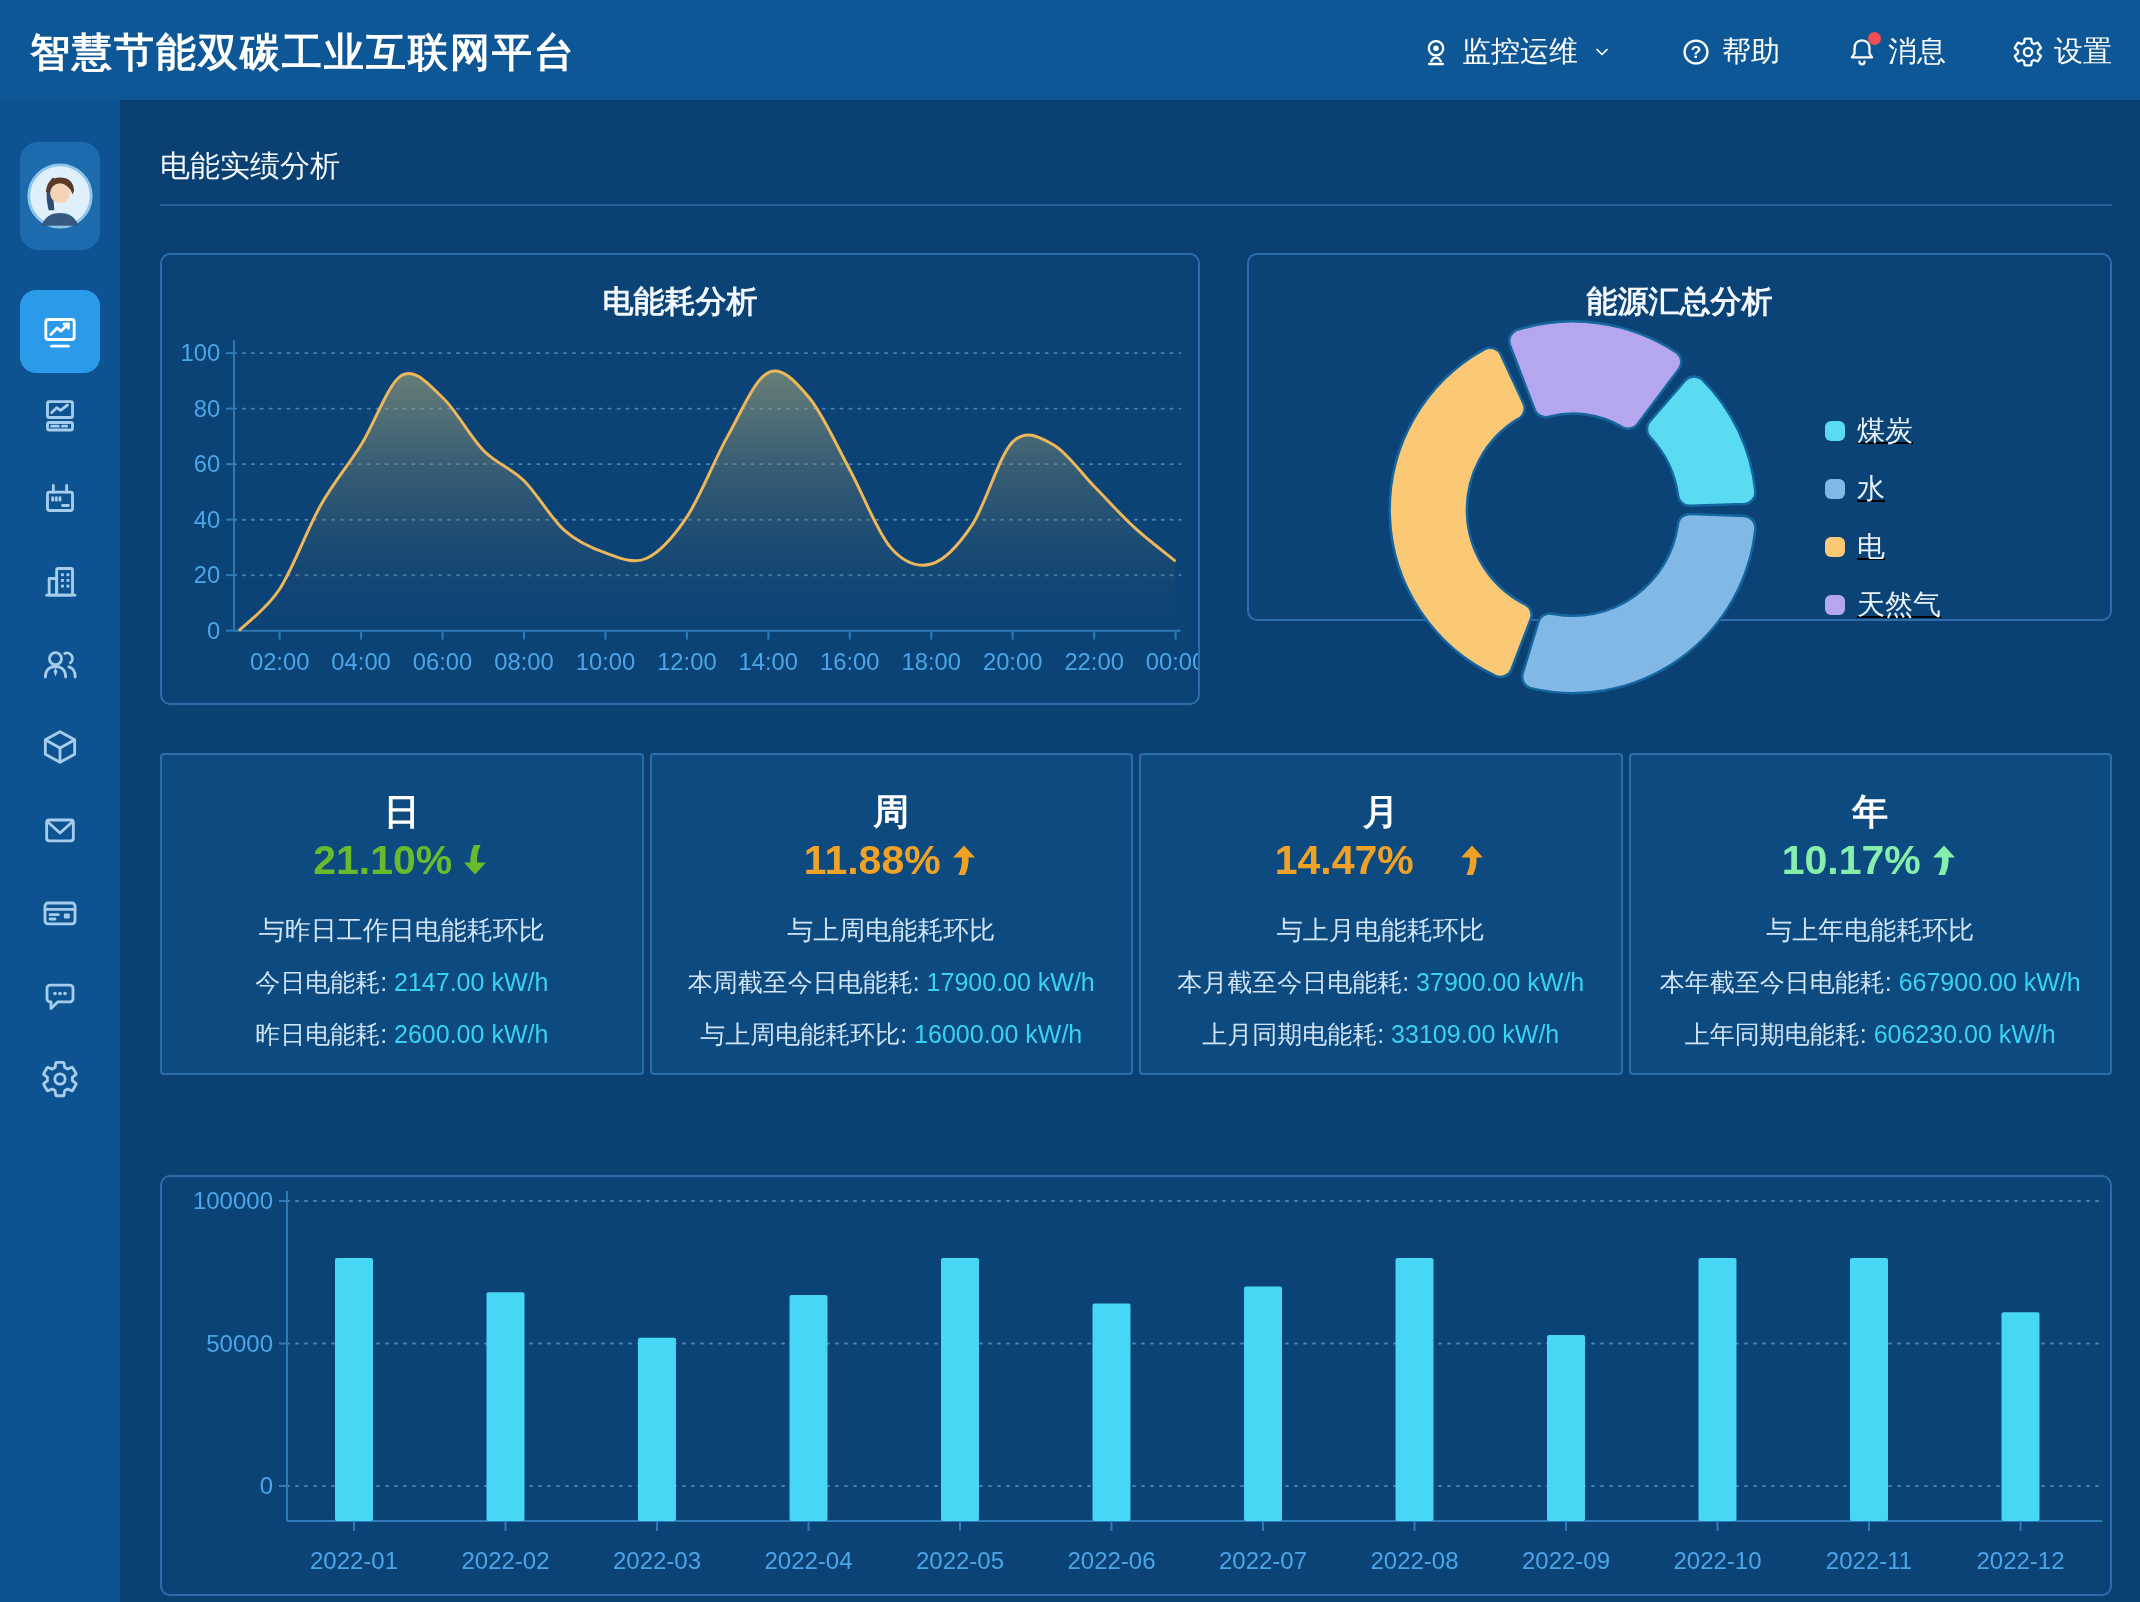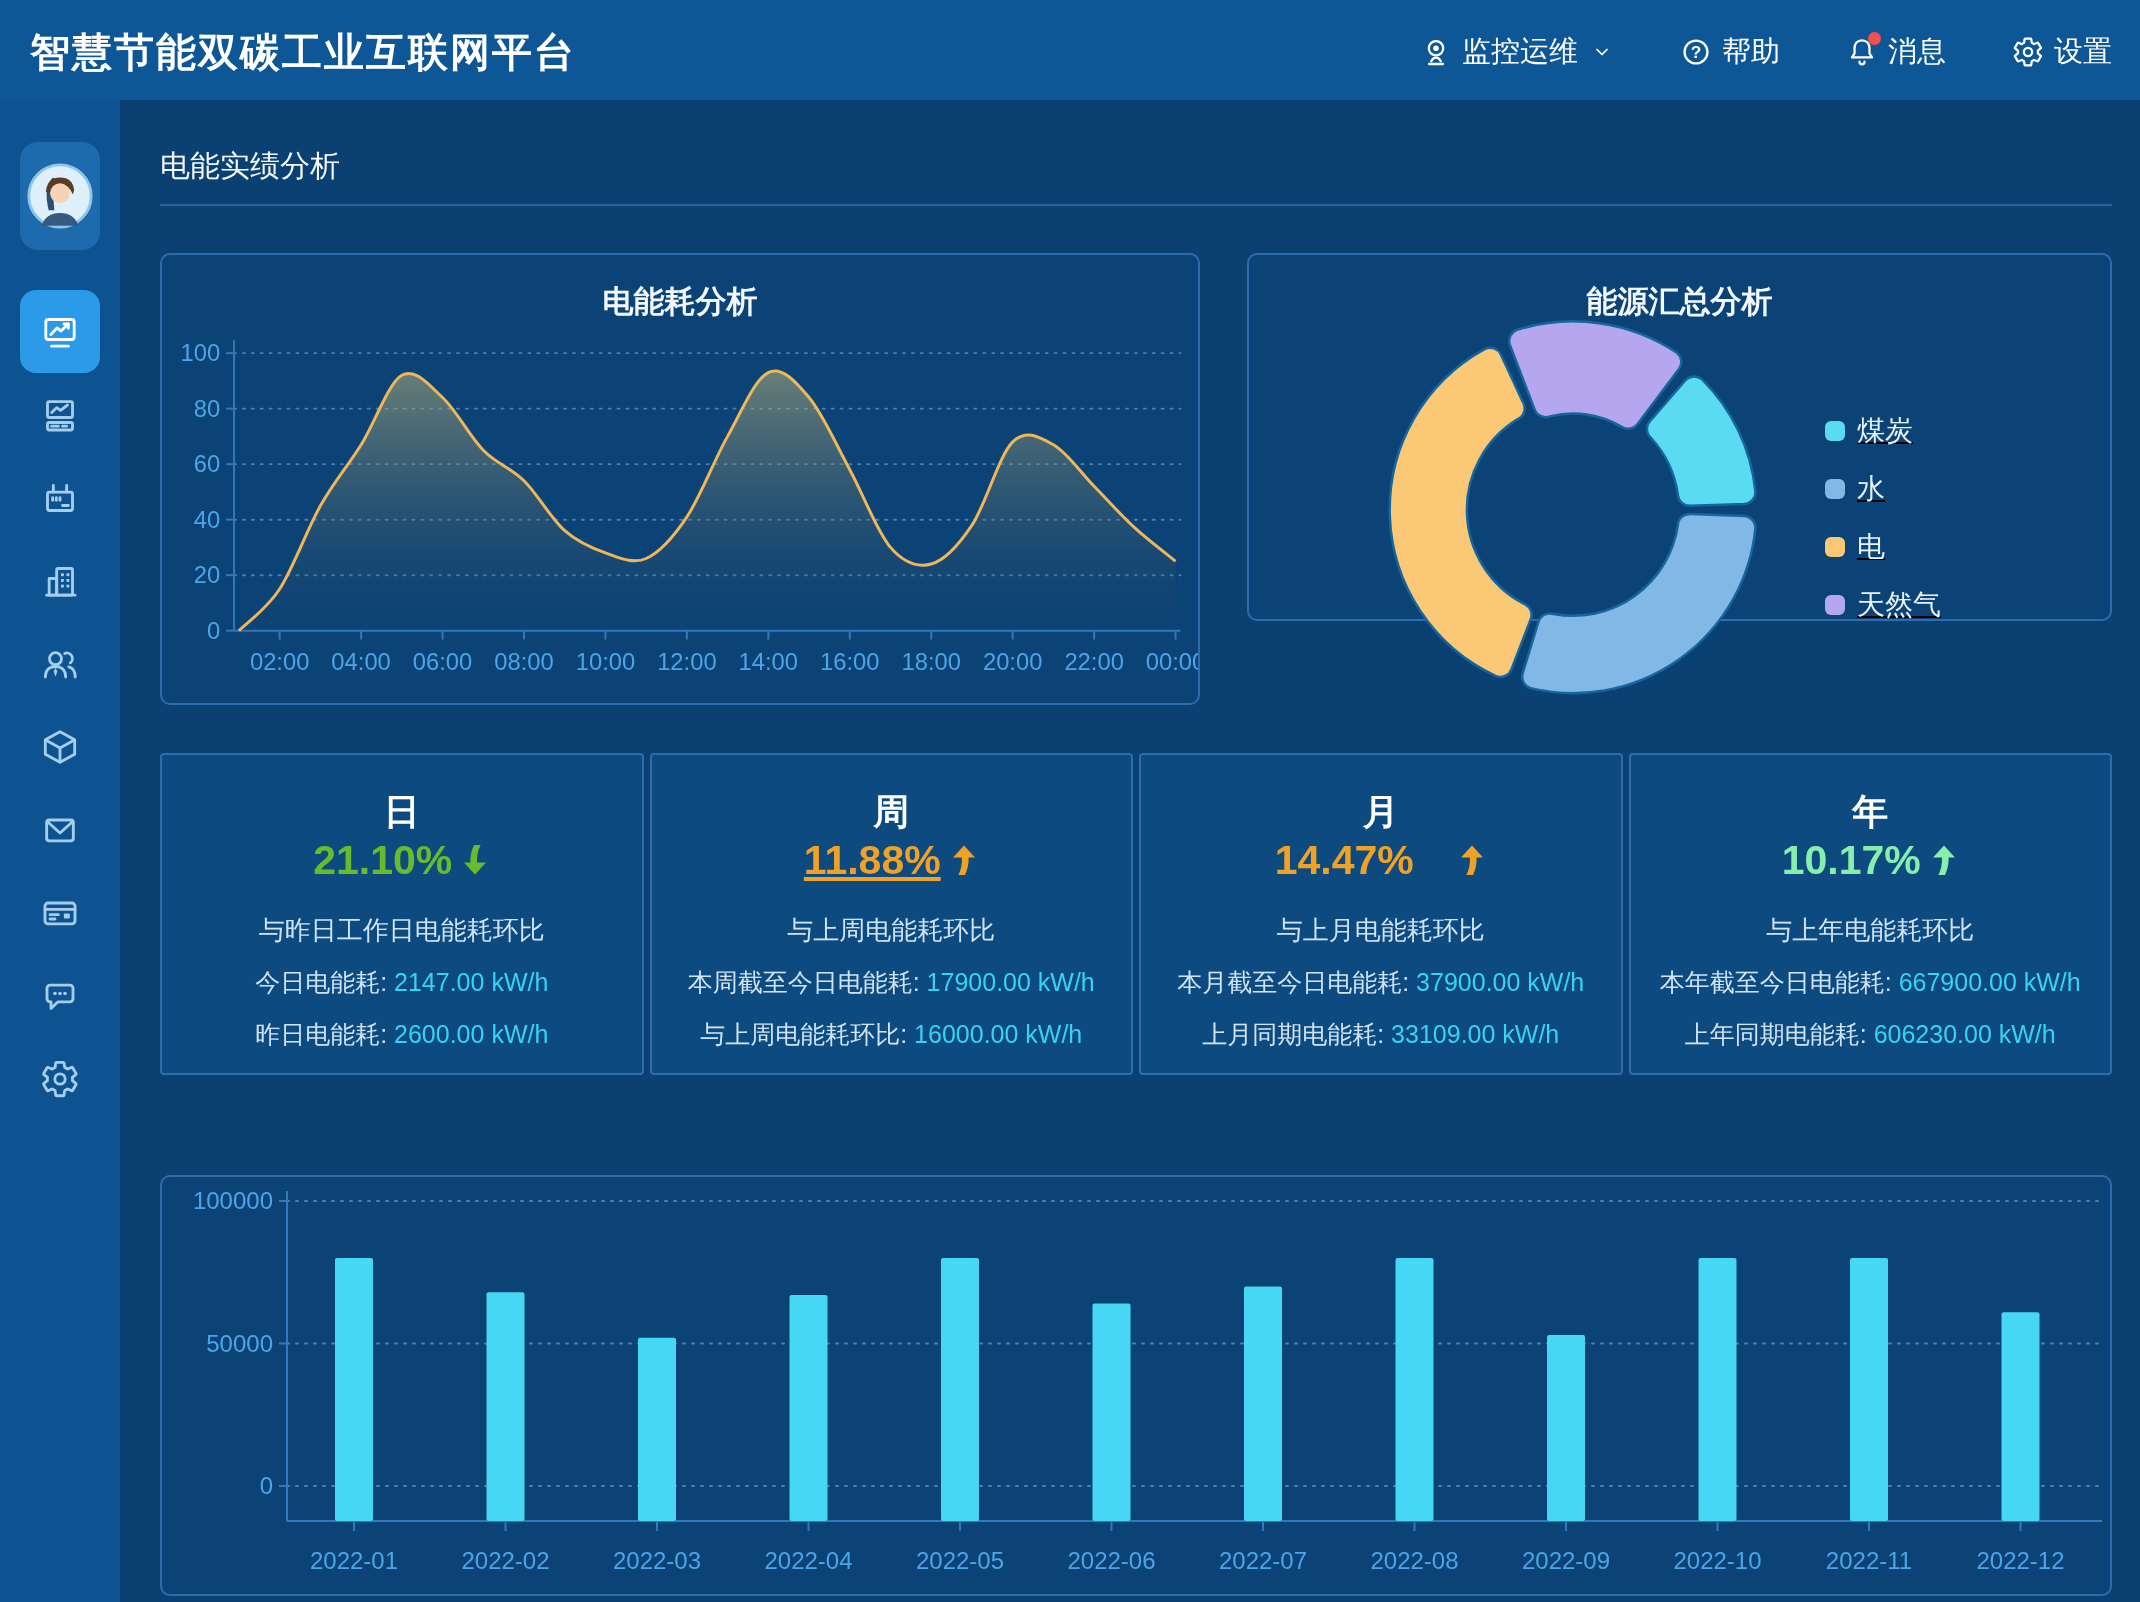--- a/index.html
+++ b/index.html
@@ -368,21 +368,21 @@
           <svg width="30" height="32">
             <use href="#i-arrow-down"></use>
           </svg>
         </div>
         <div class="card-compare">与昨日工作日电能耗环比</div>
         <div class="card-row"><span>今日电能耗: </span><span class="val">2147.00 kW/h</span></div>
         <div class="card-row"><span>昨日电能耗: </span><span class="val">2600.00 kW/h</span></div>
       </div>
       <div class="stat-card">
         <div class="card-period">周</div>
-        <div class="card-percent" style="color: rgb(240, 162, 39); text-decoration: underline;">
+        <div class="card-percent" style="color: rgb(240, 162, 39);">
           <span>11.88%</span>
           <svg width="30" height="32">
             <use href="#i-arrow-up"></use>
           </svg>
         </div>
         <div class="card-compare">与上周电能耗环比</div>
         <div class="card-row"><span>本周截至今日电能耗: </span><span class="val">17900.00 kW/h</span></div>
         <div class="card-row"><span>与上周电能耗环比: </span><span class="val">16000.00 kW/h</span></div>
       </div>
       <div class="stat-card">

